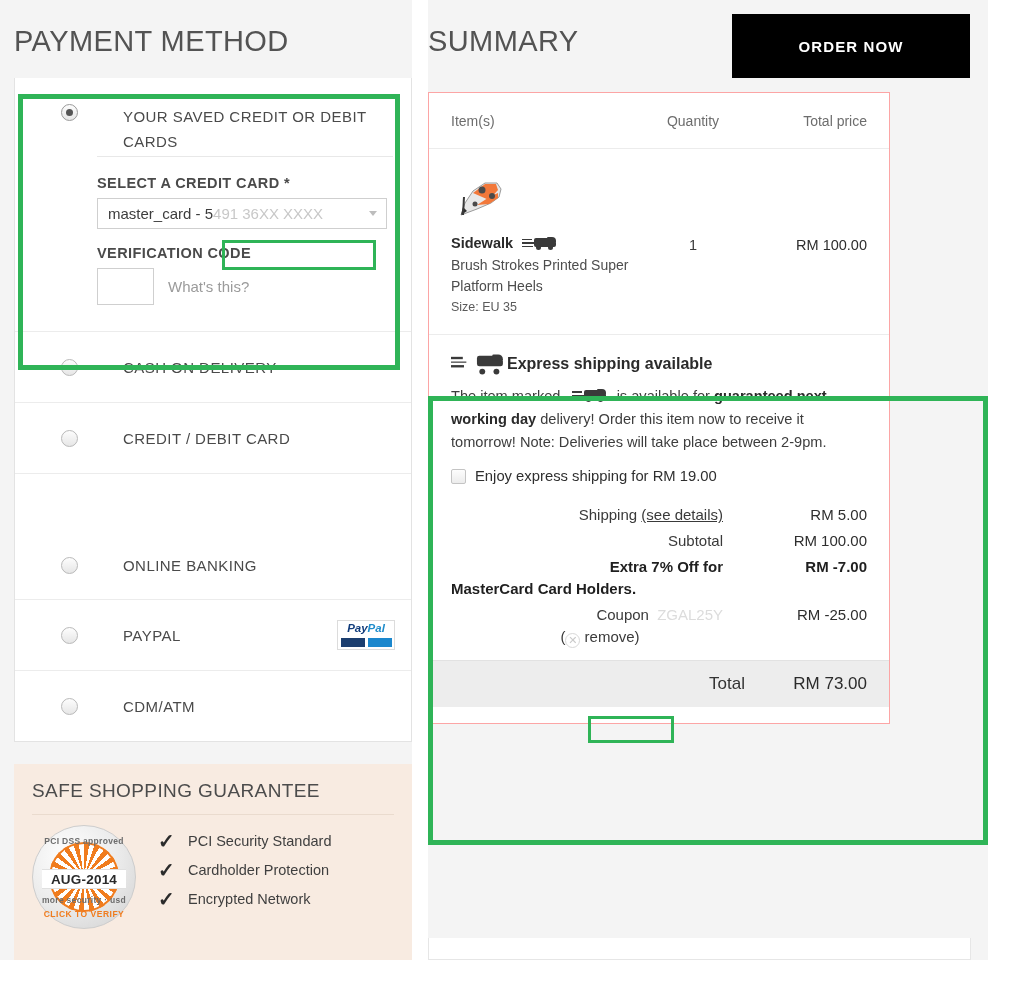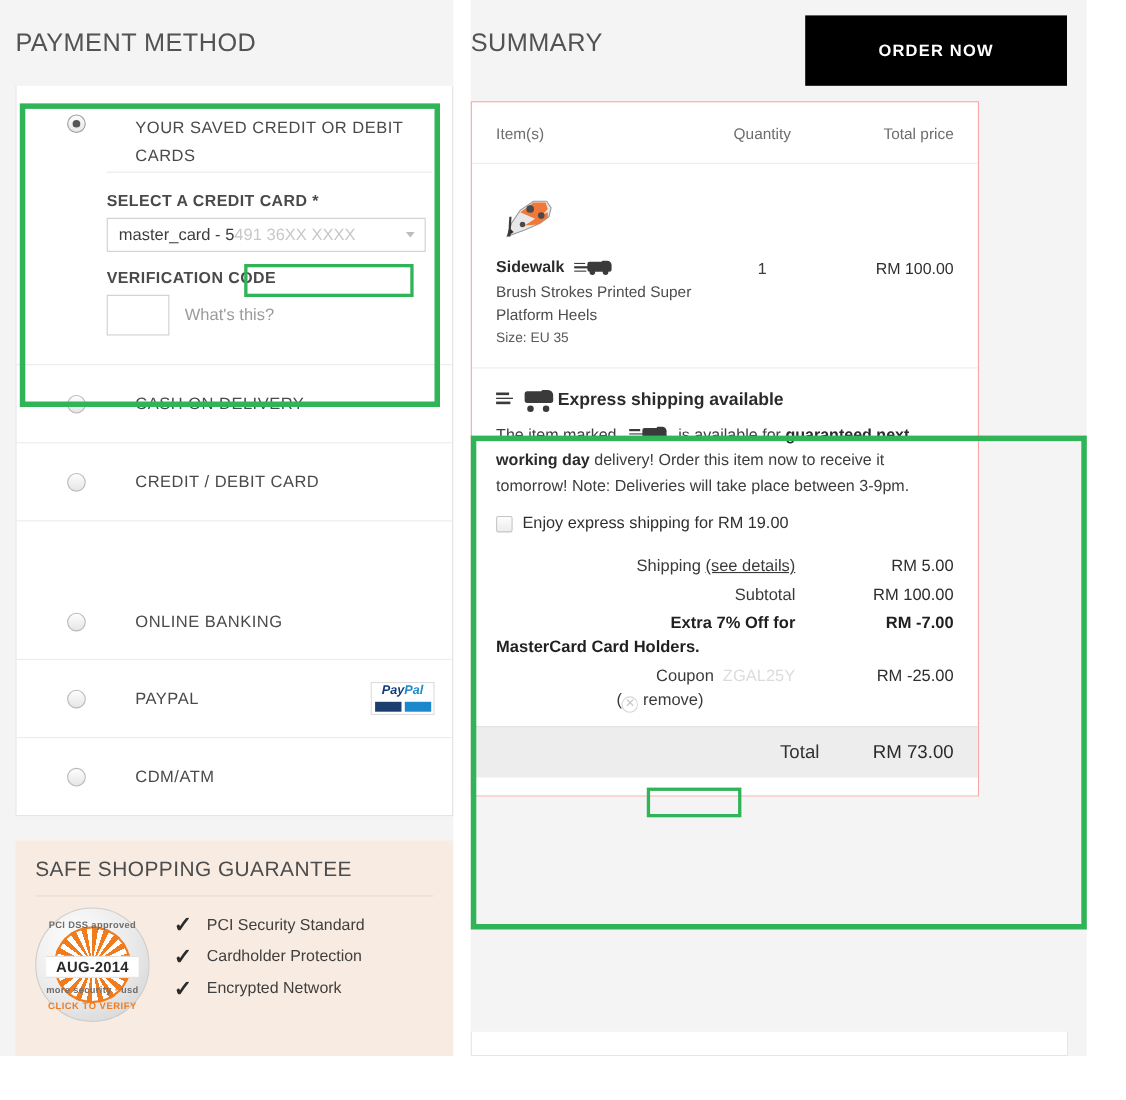--- a/index.html
+++ b/index.html
@@ -15,21 +15,21 @@
     background: #ffffff;
     overflow: hidden;
   }
 
   .page-bg-left  { position:absolute; left:0; top:0; width:412px; height:960px; background:#f4f4f4; }
   .page-bg-right { position:absolute; left:428px; top:0; width:560px; height:960px; background:#f4f4f4; }
 
   
   .sec-head {
     position: absolute;
-    font-size: 23px;
+    font-size: 29px;
     letter-spacing: .4px;
     color: #535353;
     font-weight: 400;
   }
 
   
   .order-now {
     position: absolute;
     left: 732px; top: 14px;
     width: 238px; height: 64px;
@@ -451,21 +451,21 @@
         <span>Express shipping available</span>
       </div>
       <div class="express-text">
         <span>The item marked</span>
         <span class="truck" style="vertical-align:-1px;margin:0 7px;">
           <i class="s1"></i><i class="s2"></i><i class="s3"></i>
           <i class="body"></i><i class="cab"></i><i class="w1"></i><i class="w2"></i>
         </span>
         <span>is available for</span>
         <b>guaranteed next working day</b>
-        <span>delivery! Order this item now to receive it tomorrow! Note: Deliveries will take place between 3-9pm.</span>
+        <span>delivery! Order this item now to receive it tomorrow! Note: Deliveries will take place between 2-9pm.</span>
       </div>
       <div class="express-opt">
         <span class="cb"></span>
         <span>Enjoy express shipping for RM 19.00</span>
       </div>
     </div>
 
     <div class="totals">
       <div class="t-row">
         <span class="t-lab">

